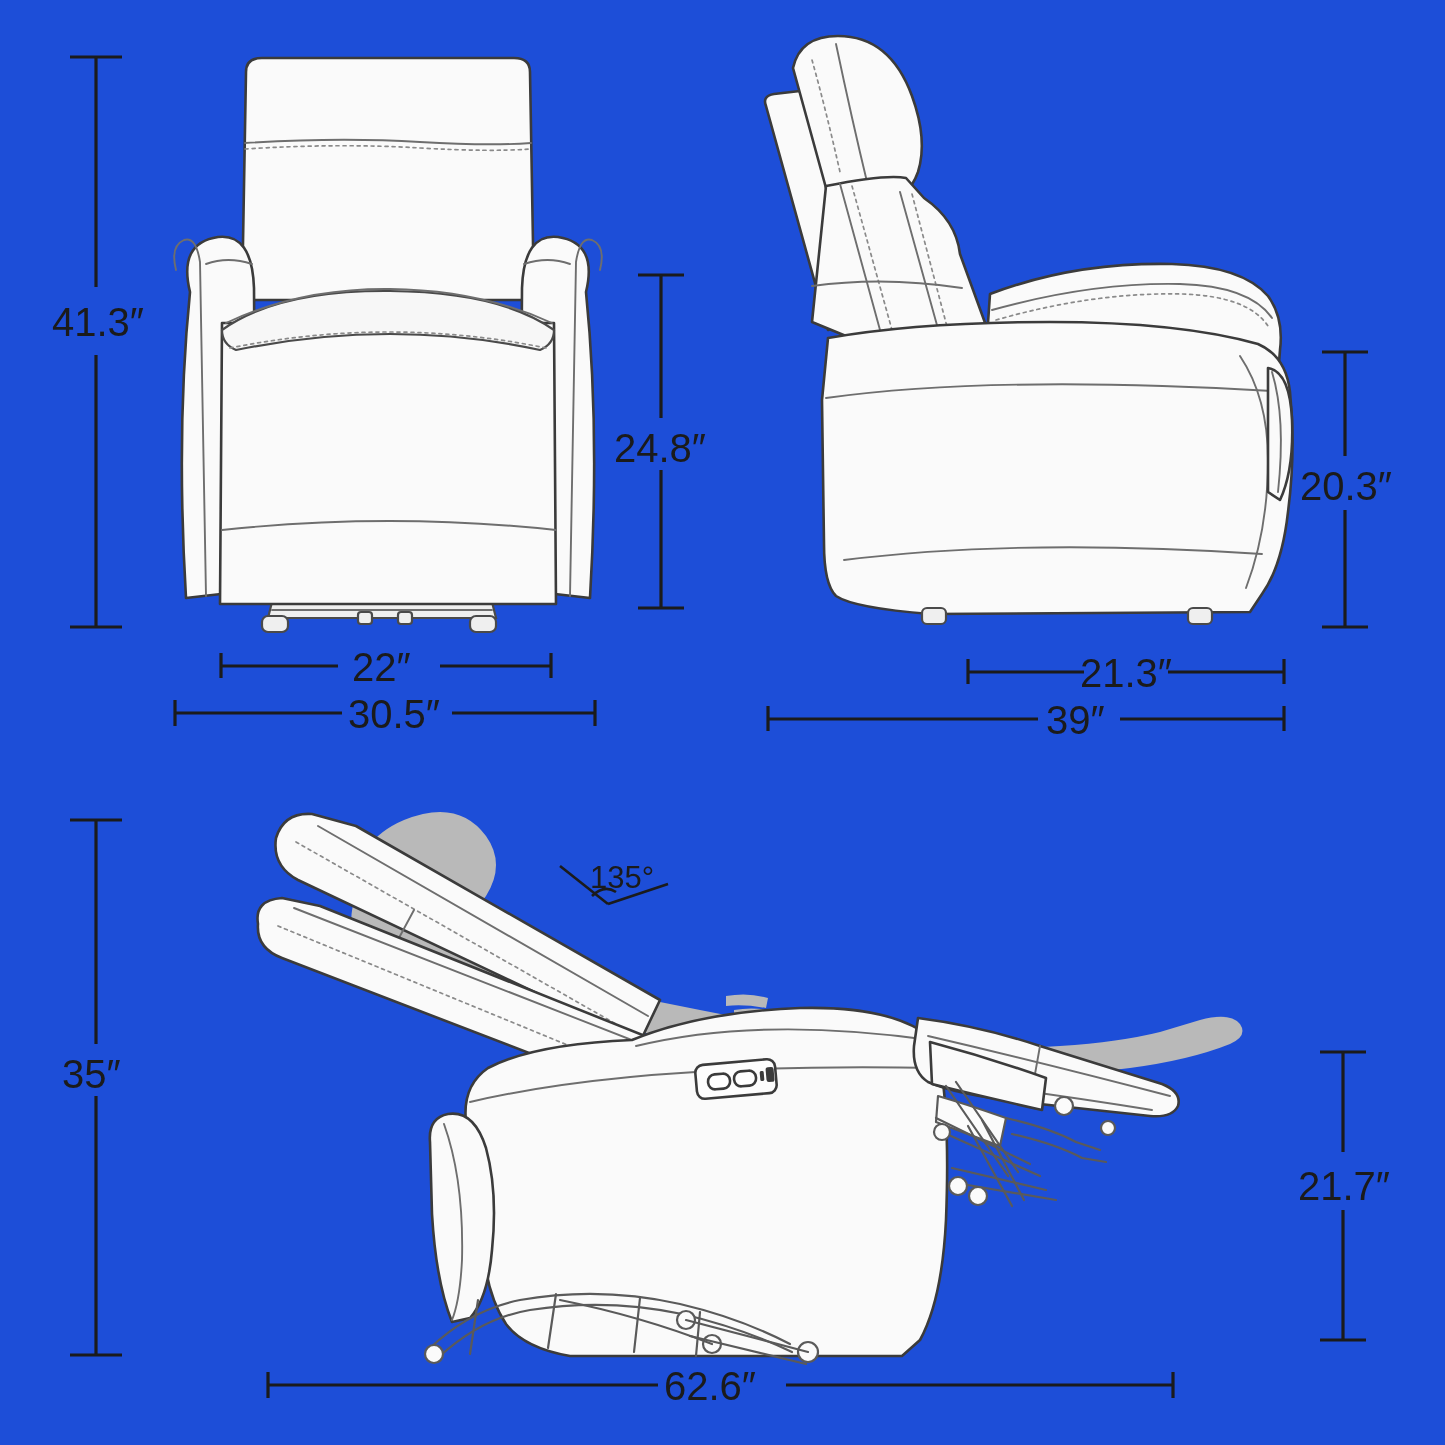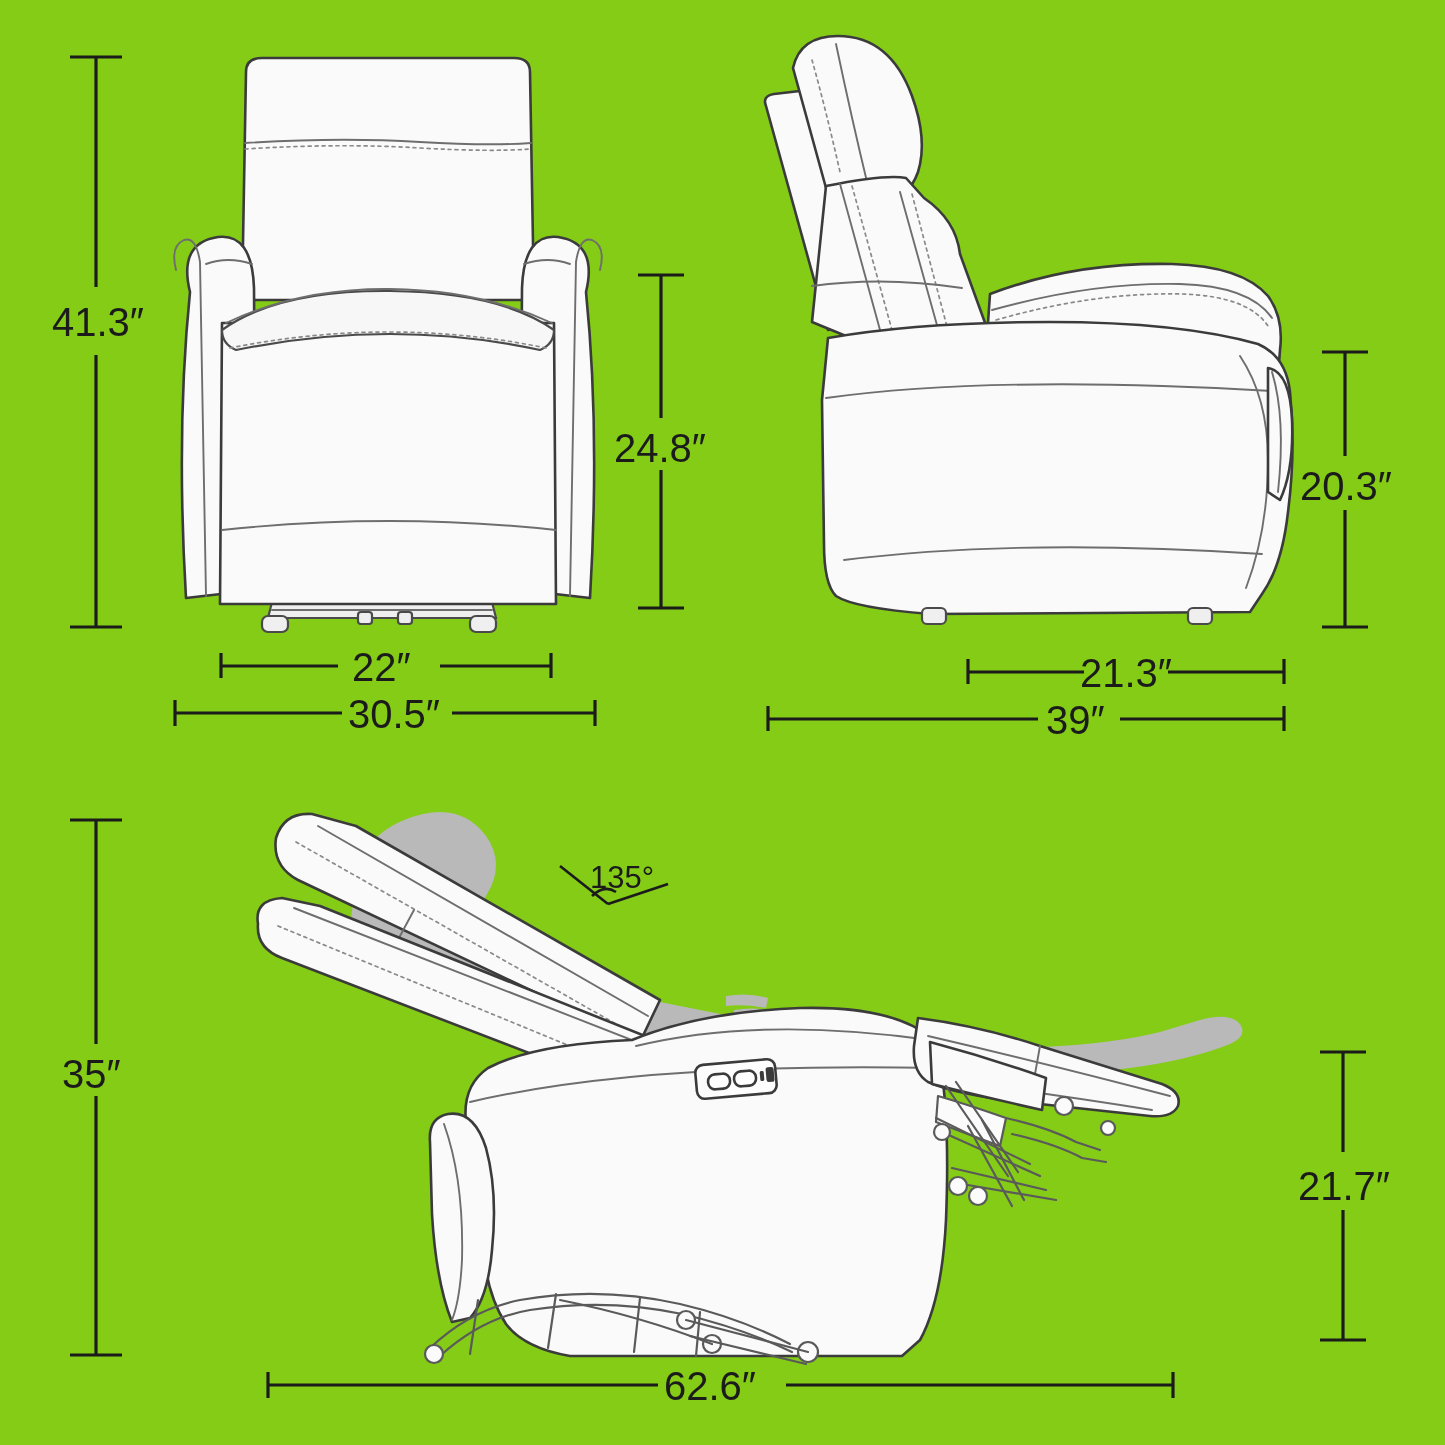--- a/index.html
+++ b/index.html
@@ -1,17 +1,17 @@
 <!DOCTYPE html>
 <html><head>
 <meta charset="utf-8">
 <style>
   html,body{margin:0;padding:0;background:#ffffff;}
   body{width:1445px;height:1445px;font-family:"Liberation Sans",sans-serif;overflow:hidden;}
-  #stage{position:relative;width:1445px;height:1445px;background:#84cc16;}
+  #stage{position:relative;width:1445px;height:1445px;background:#1d4ed8;}
   svg{display:block;position:absolute;top:0;left:0;}
   .dimtext{font-family:"Liberation Sans",sans-serif;font-size:40px;fill:#1b1b1b;font-weight:400;}
   .angtext{font-family:"Liberation Sans",sans-serif;font-size:31px;fill:#1b1b1b;}
   .dimline{stroke:#1b1b1b;stroke-width:3.2;fill:none;stroke-linecap:butt;}
   .dimcap{stroke:#1b1b1b;stroke-width:3.2;fill:none;}
   .angline{stroke:#1b1b1b;stroke-width:2.6;fill:none;}
   .outline{fill:#fafafa;stroke:#3b3b3b;stroke-width:2.6;stroke-linejoin:round;stroke-linecap:round;}
   .panel{fill:#f7f7f7;stroke:#4a4a4a;stroke-width:2.2;stroke-linejoin:round;stroke-linecap:round;}
   .seam{fill:none;stroke:#6e6e6e;stroke-width:1.9;stroke-linecap:round;}
   .stitch{fill:none;stroke:#8a8a8a;stroke-width:1.7;stroke-dasharray:3 4;stroke-linecap:round;}

